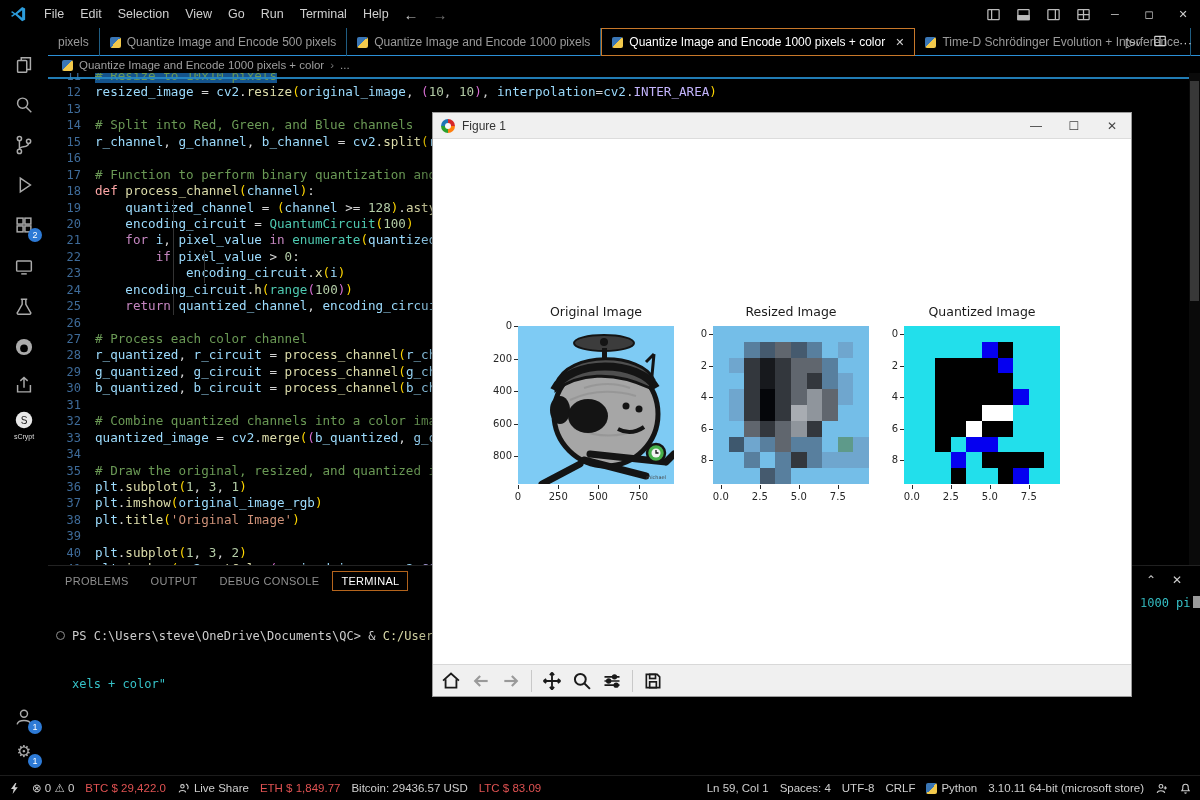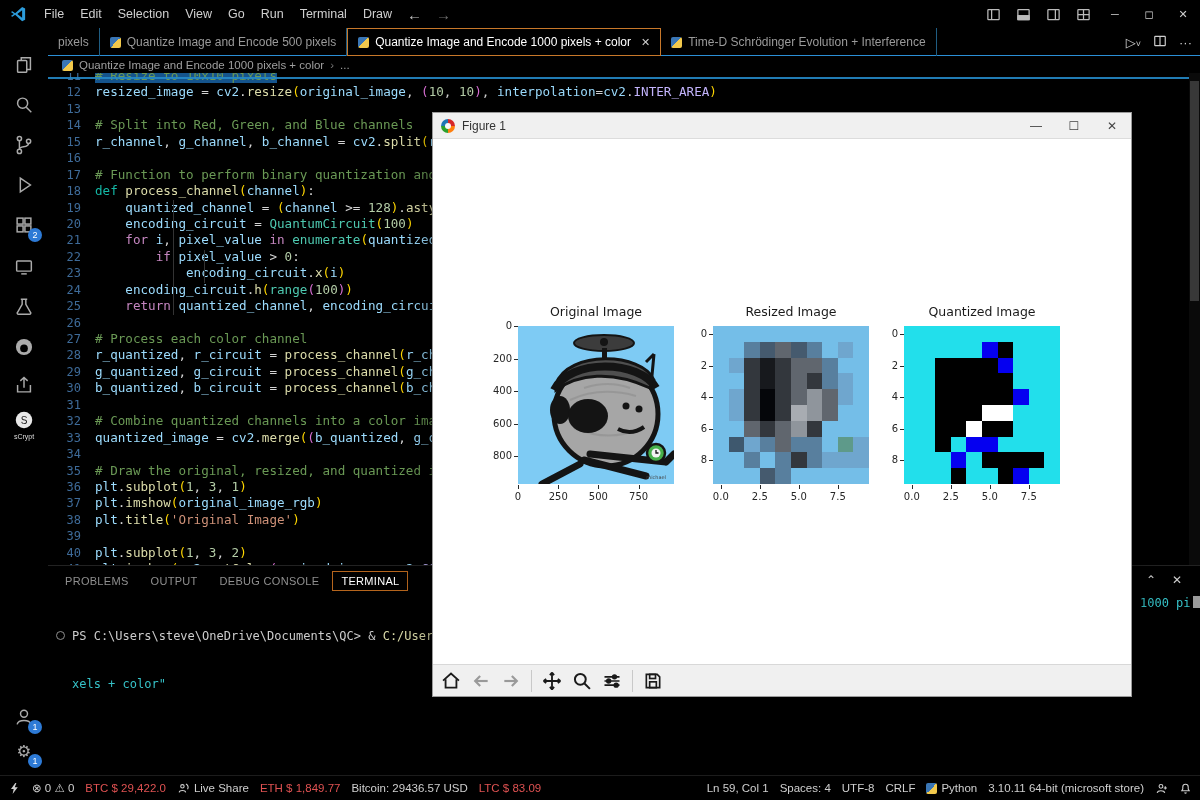--- a/index.html
+++ b/index.html
@@ -32,21 +32,21 @@
   .tab .close { margin-left:4px; font-size:11px; color:#cfcfcf; }
   .pyico { width:11px; height:11px; border-radius:2px; background:linear-gradient(135deg,#3a76b5 50%,#f2c94c 50%); flex:none; }
   #tab-actions { position:absolute; right:8px; top:28px; height:28px; display:flex; align-items:center; gap:12px; color:#cfcfcf; font-size:13px; }
   
   #breadcrumb { position:absolute; left:48px; top:57px; width:1152px; height:16px; display:flex; align-items:center; gap:6px; color:#9f9f9f; font-size:11.5px; padding-left:14px; background:#000; }
   
   #editor { position:absolute; left:48px; top:73px; width:1152px; height:492px; background:#000; overflow:hidden; }
   #code-lines { position:absolute; left:0; top:-5px; right:0; font-family:"DejaVu Sans Mono","Liberation Mono",monospace; font-size:12.6px; }
   .cl { height:16.45px; line-height:16.45px; white-space:pre; }
   .ln { display:inline-block; width:33px; text-align:right; color:#3e6b99; margin-right:14px; font-size:12px; }
-  .c{color:#6a9955}.k{color:#c586c0}.d{color:#14b8a6}.f{color:#dcdcaa}.v{color:#9cdcfe}
+  .c{color:#6a9955}.k{color:#c586c0}.d{color:#fca5a5}.f{color:#dcdcaa}.v{color:#9cdcfe}
   .t{color:#4ec9b0}.n{color:#b5cea8}.s{color:#ce9178}.o{color:#d4d4d4}.C{color:#c4b5fd}
   .p{color:#ffd700}.q{color:#da70d6}
   .sel11 { background:#15548c; }
   .iguide { position:absolute; width:1px; background:#333; }
   #blue-rule { position:absolute; left:0; top:4px; width:1152px; height:2px; background:#2589c8; opacity:.9; }
   #ed-scroll { position:absolute; right:0; top:0; width:11px; height:492px; background:#0a0a0a; }
   #ed-thumb { position:absolute; right:1px; top:8px; width:9px; height:220px; background:#383838; }
   
   #panel { position:absolute; left:48px; top:565px; width:1152px; height:210px; background:#000; border-top:1px solid #222; }
   #panel-tabs { display:flex; gap:4px; padding:5px 0 0 8px; }
@@ -86,21 +86,21 @@
 </style>
 </head>
 <body>
 
 <div id="screen">
 
   <div id="titlebar">
     <svg id="vscode-logo" viewBox="0 0 24 24">
         <path fill="#2c9cdb" d="M17.5 2.5 8.2 11 4.6 8.2 2.5 9.3 6.4 12l-3.9 2.7 2.1 1.1L8.2 13l9.3 8.5 4-2V4.5zM17.5 7v10L11 12z"></path>
       </svg>
-    <div id="menus"><span class="menu-item">File</span><span class="menu-item">Edit</span><span class="menu-item">Selection</span><span class="menu-item">View</span><span class="menu-item">Go</span><span class="menu-item">Run</span><span class="menu-item">Terminal</span><span class="menu-item">Draw</span></div>
+    <div id="menus"><span class="menu-item">File</span><span class="menu-item">Edit</span><span class="menu-item">Selection</span><span class="menu-item">View</span><span class="menu-item">Go</span><span class="menu-item">Run</span><span class="menu-item">Terminal</span><span class="menu-item">Help</span></div>
     <span class="nav-arrow">←</span>
     <span class="nav-arrow dim">→</span>
     <div id="tb-right">
       <span class="tb-ico">
           <svg width="15" height="15" viewBox="0 0 24 24" fill="none" stroke="#bbb" stroke-width="2">
             <rect x="3" y="4" width="18" height="16" rx="1"></rect>
             <path d="M9 4v16"></path>
           </svg>
         </span>
       <span class="tb-ico">
@@ -207,20 +207,24 @@
       </div>
     </div>
 
   <div id="tabbar">
       <div class="tab">
         <span>pixels</span>
       </div>
       <div class="tab">
         <span class="pyico"></span>
         <span>Quantize Image and Encode 500 pixels</span>
+      </div>
+      <div class="tab">
+        <span class="pyico"></span>
+        <span>Quantize Image and Encode 1000 pixels</span>
       </div>
       <div class="tab active">
         <span class="pyico"></span>
         <span>Quantize Image and Encode 1000 pixels + color</span>
         <span class="close">✕</span>
       </div>
       <div class="tab">
         <span class="pyico"></span>
         <span>Time-D Schrödinger Evolution + Interference</span>
       </div>

